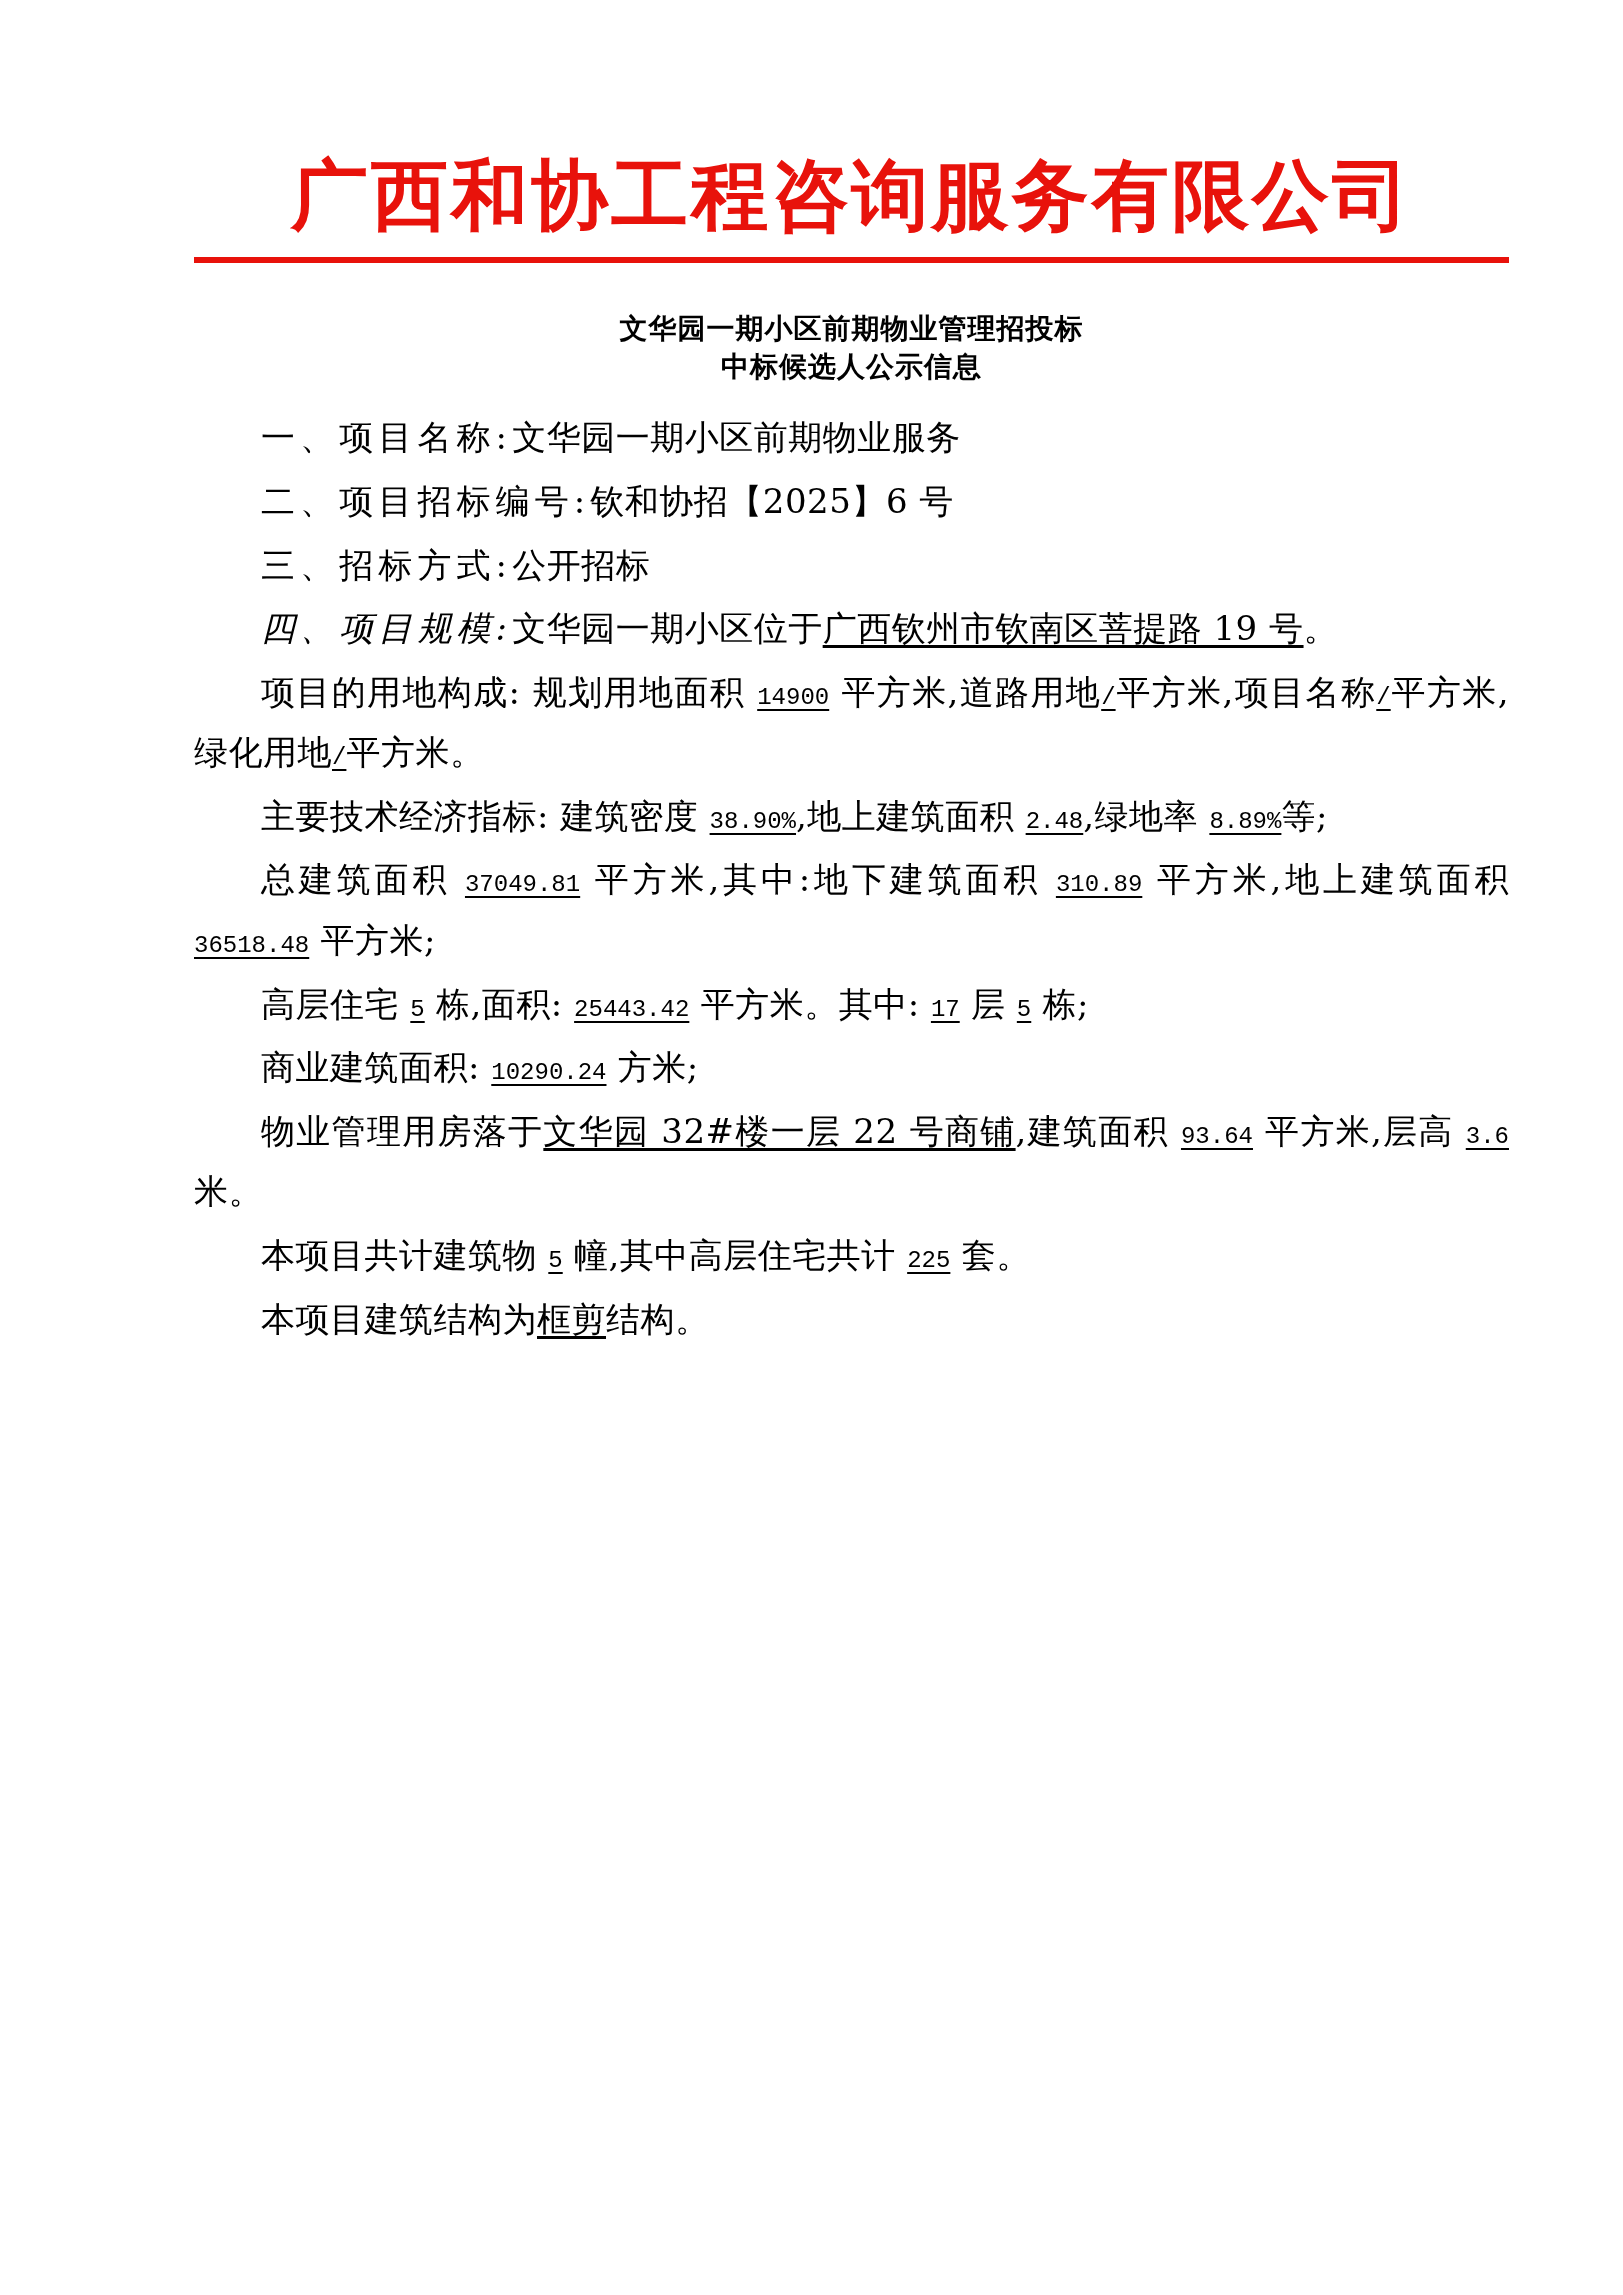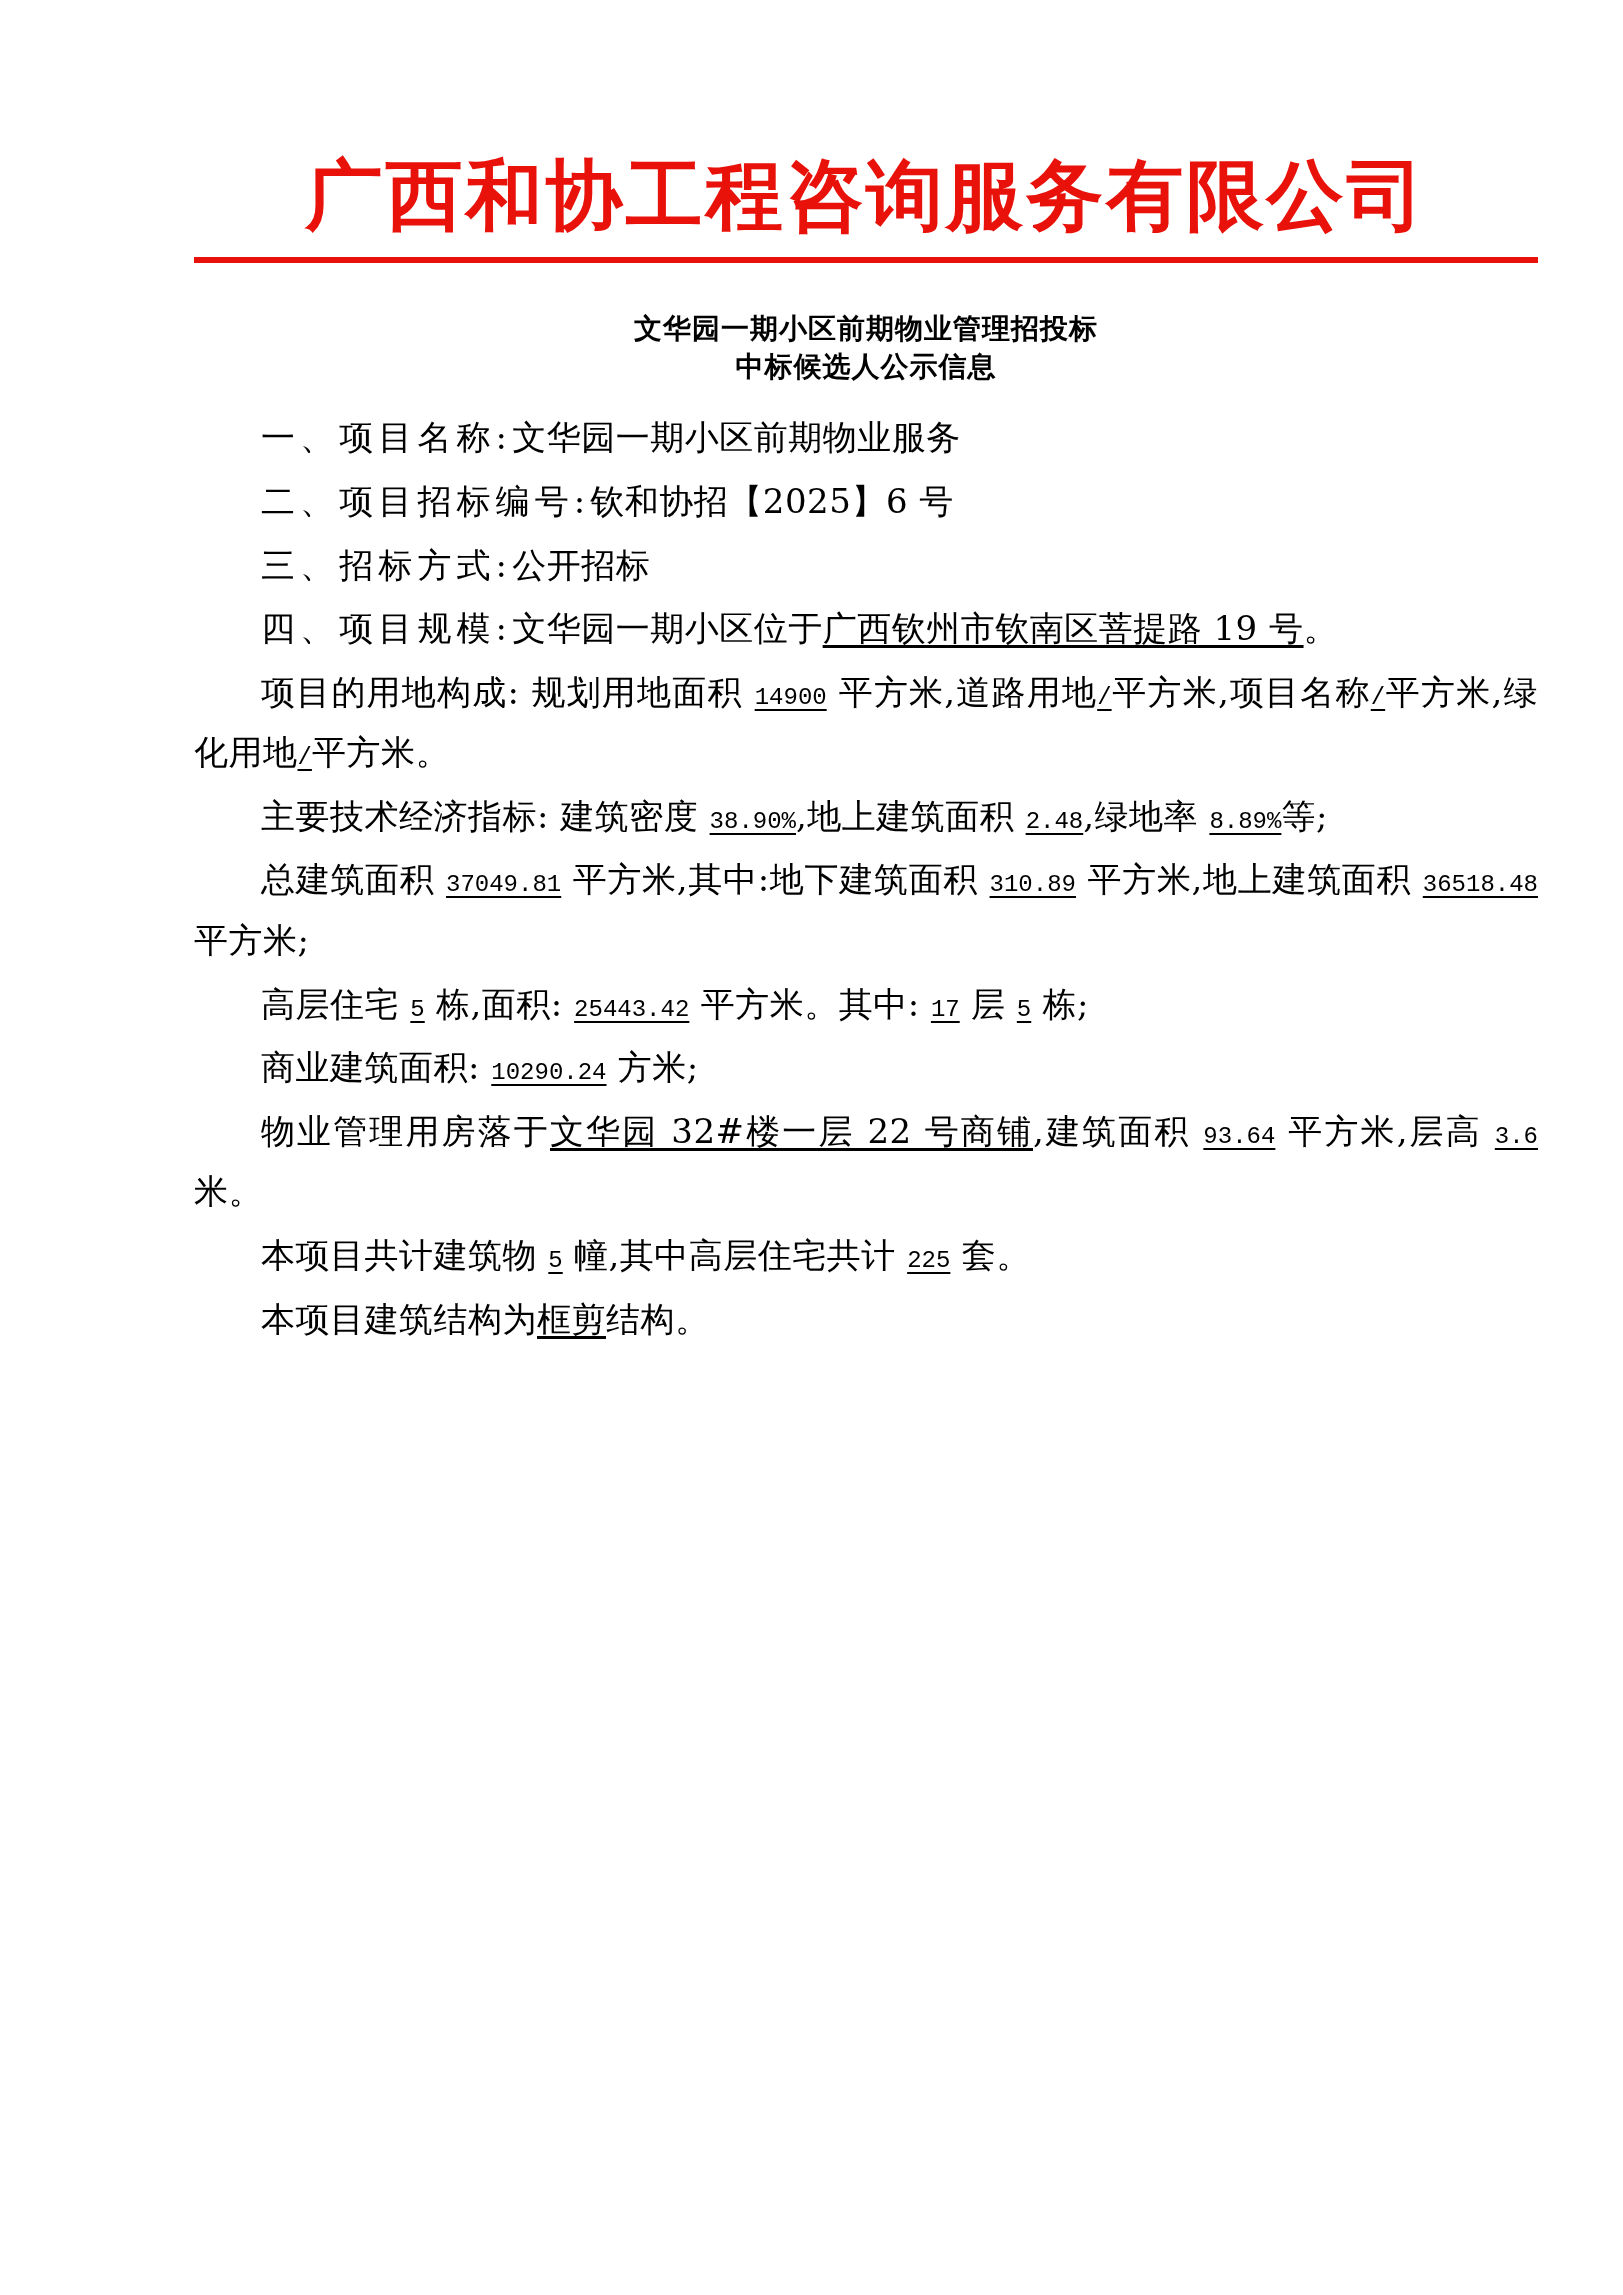--- a/index.html
+++ b/index.html
@@ -8,21 +8,21 @@
     background: #ffffff;
   }
   body {
     font-family: "DejaVu Serif", "Liberation Serif", serif;
     color: #000000;
   }
   .page {
     width: 1623px;
     height: 2295px;
     box-sizing: border-box;
-    padding: 153px 85px 0 194px;
+    padding: 153px 114px 0 194px;
     position: relative;
     background: #ffffff;
   }
   .letterhead {
     text-align: center;
     color: #e8120b;
     font-family: "DejaVu Serif", "Liberation Serif", serif;
     font-weight: bold;
     font-size: 77px;
     letter-spacing: 3.1px;
@@ -95,21 +95,21 @@
 
     <p class="para indent">
       <span class="num-label">二、项目招标编号:</span><span>钦和协招【2025】6 号</span>
     </p>
 
     <p class="para indent">
       <span class="num-label">三、招标方式:</span><span>公开招标</span>
     </p>
 
     <p class="para">
-      <span style="padding-left:67px;" class="num-label">四、项目规模:</span><span>文华园一期小区位于</span><span class="u">广西钦州市钦南区菩提路 19 号</span><span>。</span>
+      <span style="padding-left:67px;font-style:italic;" class="num-label">四、项目规模:</span><span>文华园一期小区位于</span><span class="u">广西钦州市钦南区菩提路 19 号</span><span>。</span>
     </p>
 
     <p class="para">
       <span style="padding-left:67px;">项目的用地构成:</span><span> 规划用地面积 </span><span class="u mono-num">14900</span><span> 平方米,道路用地</span><span class="u mono-num">/</span><span>平方米,项目名称</span><span class="u mono-num">/</span><span>平方米,绿化用地</span><span class="u mono-num">/</span><span>平方米。</span>
     </p>
 
     <p class="para">
       <span style="padding-left:67px;">主要技术经济指标:</span><span> 建筑密度 </span><span class="u mono-num">38.90%</span><span>,地上建筑面积 </span><span class="u mono-num">2.48</span><span>,绿地率 </span><span class="u mono-num">8.89%</span><span>等;</span>
     </p>
 

